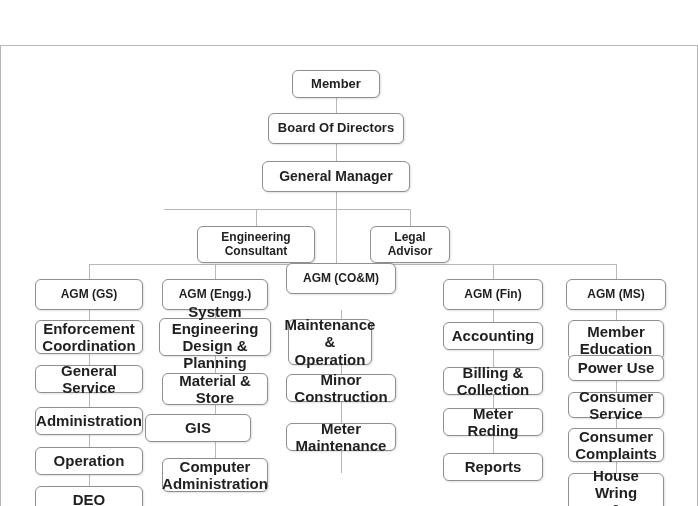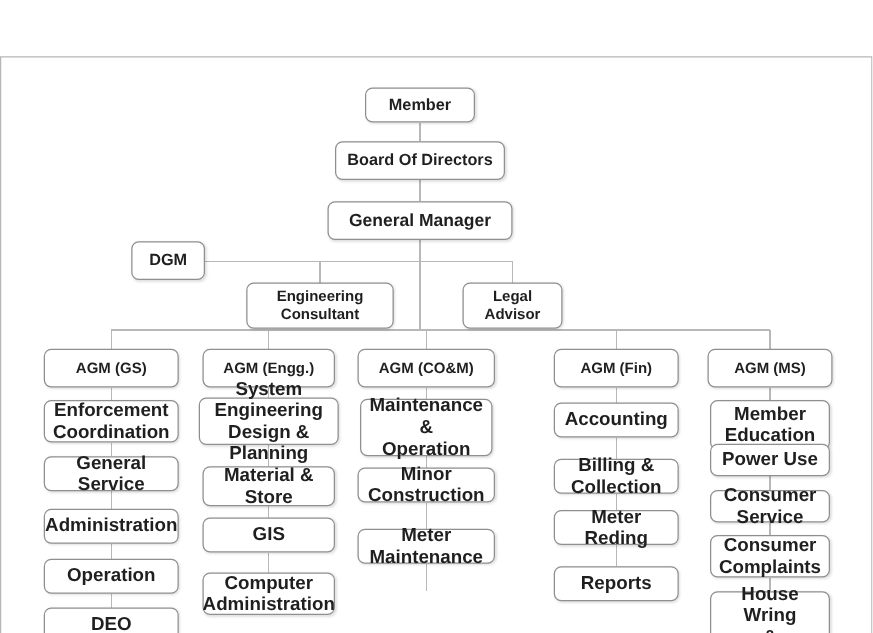--- a/index.html
+++ b/index.html
@@ -98,47 +98,46 @@
     <line x1="615" y1="264" x2="615" y2="274"></line>
     <line x1="615" y1="300" x2="615" y2="309"></line>
     <line x1="615" y1="335" x2="615" y2="346"></line>
     <line x1="615" y1="372" x2="615" y2="382"></line>
     <line x1="615" y1="416" x2="615" y2="427"></line>
   </svg>
 
   <div class="node lvl-top" style="left:291px;top:24px;width:88px;height:28px">Member</div>
   <div class="node lvl-top" style="left:267px;top:67px;width:136px;height:31px">Board Of Directors</div>
   <div class="node lvl-gm" style="left:261px;top:115px;width:148px;height:31px">General Manager</div>
-  <div class="node lvl-top" style="left:104px;top:147px;width:59px;height:31px">DGM</div>
   <div class="node lvl-mid" style="left:196px;top:180px;width:118px;height:37px">Engineering
 Consultant</div>
   <div class="node lvl-mid" style="left:369px;top:180px;width:80px;height:37px">Legal
 Advisor</div>
 
   <div class="node lvl-agm" style="left:34px;top:233px;width:108px;height:31px">AGM (GS)</div>
   <div class="node lvl-agm" style="left:161px;top:233px;width:106px;height:31px">AGM (Engg.)</div>
-  <div class="node lvl-agm" style="left:285px;top:233px;width:110px;height:31px">AGM (CO&amp;M)</div>
+  <div class="node lvl-agm" style="left:285px;top:217px;width:110px;height:31px">AGM (CO&amp;M)</div>
   <div class="node lvl-agm" style="left:442px;top:233px;width:100px;height:31px">AGM (Fin)</div>
   <div class="node lvl-agm" style="left:565px;top:233px;width:100px;height:31px">AGM (MS)</div>
 
   <div class="node lvl-leaf" style="left:34px;top:274px;width:108px;height:34px">Enforcement
 Coordination</div>
   <div class="node lvl-leaf" style="left:34px;top:319px;width:108px;height:28px">General Service</div>
   <div class="node lvl-leaf" style="left:34px;top:361px;width:108px;height:28px">Administration</div>
   <div class="node lvl-leaf" style="left:34px;top:401px;width:108px;height:28px">Operation</div>
   <div class="node lvl-leaf" style="left:34px;top:440px;width:108px;height:28px">DEO</div>
 
   <div class="node lvl-leaf" style="left:158px;top:272px;width:112px;height:38px">System Engineering
 Design &amp; Planning</div>
   <div class="node lvl-leaf" style="left:161px;top:327px;width:106px;height:32px">Material &amp; Store</div>
-  <div class="node lvl-leaf" style="left:161px;top:368px;width:106px;height:28px">GIS</div>
+  <div class="node lvl-leaf" style="left:144px;top:368px;width:106px;height:28px">GIS</div>
   <div class="node lvl-leaf" style="left:161px;top:412px;width:106px;height:34px">Computer
 Administration</div>
 
-  <div class="node lvl-leaf" style="left:287px;top:273px;width:106px;height:46px">Maintenance
+  <div class="node lvl-leaf" style="left:287px;top:273px;width:84px;height:46px">Maintenance
 &amp;
 Operation</div>
   <div class="node lvl-leaf" style="left:285px;top:328px;width:110px;height:28px">Minor Construction</div>
   <div class="node lvl-leaf" style="left:285px;top:377px;width:110px;height:28px">Meter Maintenance</div>
 
   <div class="node lvl-leaf" style="left:442px;top:276px;width:100px;height:28px">Accounting</div>
   <div class="node lvl-leaf" style="left:442px;top:321px;width:100px;height:28px">Billing &amp; Collection</div>
   <div class="node lvl-leaf" style="left:442px;top:362px;width:100px;height:28px">Meter Reding</div>
   <div class="node lvl-leaf" style="left:442px;top:407px;width:100px;height:28px">Reports</div>
 

